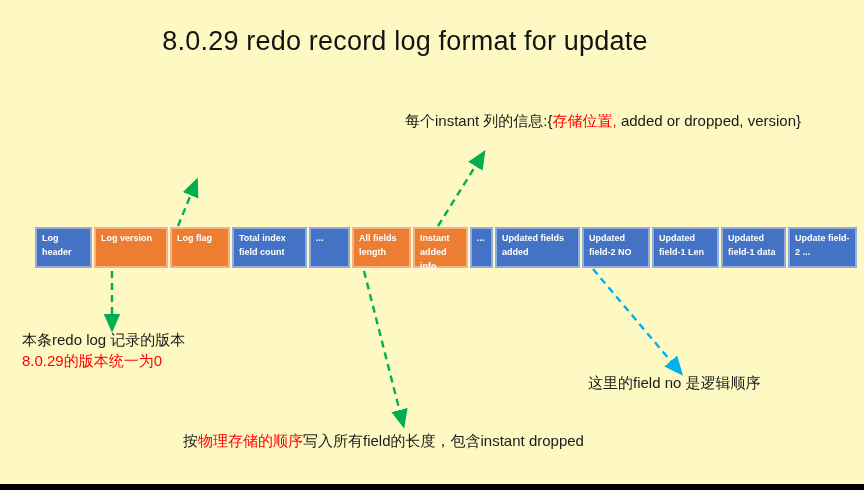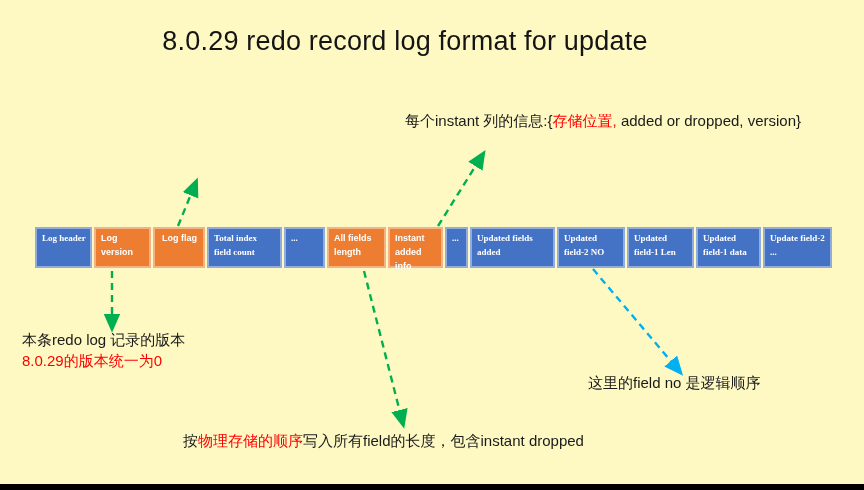--- a/index.html
+++ b/index.html
@@ -21,39 +21,39 @@
   .fields-row{
     position:absolute;left:35px;top:227px;height:41px;
     display:flex;gap:2px;align-items:stretch;
   }
   .field-box{
     box-sizing:border-box;height:41px;flex:0 0 auto;
     border:2px solid rgba(255,255,255,0.42);
     padding:3px 4px 0 5px;
     color:#ffffff;font-size:9px;font-weight:bold;line-height:1.55;
   }
-  .field-box.blue{background:#4472C4;font-family:Liberation Serif, serif;}
+  .field-box.blue{background:#4472C4;}
   .field-box.orange{background:#ED7D31;}
   #arrows{position:absolute;left:0;top:0;width:864px;height:490px;pointer-events:none;}
   .bottom-bar{position:absolute;left:0;top:484px;width:864px;height:6px;background:#000000;}
 </style>
 </head>
 <body>
 
 <div class="page">
 
   <div class="title">8.0.29 redo record log format for update</div>
 
   <div class="ann ann-instant"><span>每个instant 列的信息:{</span><span class="red">存储位置,</span><span> added or dropped, version}</span></div>
 
 
   <div class="fields-row" id="fields-row">
       <div class="field-box blue" style="width: 57px;">Log header</div>
-      <div class="field-box orange" style="width: 57px;">Log version</div>
-      <div class="field-box orange" style="width: 52px; text-align: center;">Log flag</div>
+      <div class="field-box orange" style="width: 74px;">Log version</div>
+      <div class="field-box orange" style="width: 60px;">Log flag</div>
       <div class="field-box blue" style="width: 75px;">Total index field count</div>
       <div class="field-box blue" style="width: 41px;">...</div>
       <div class="field-box orange" style="width: 59px;">All fields length</div>
       <div class="field-box orange" style="width: 55px;">Instant added info</div>
       <div class="field-box blue" style="width: 23px;">...</div>
       <div class="field-box blue" style="width: 85px;">Updated fields added</div>
       <div class="field-box blue" style="width: 68px;">Updated field-2 NO</div>
       <div class="field-box blue" style="width: 67px;">Updated field-1 Len</div>
       <div class="field-box blue" style="width: 65px;">Updated field-1 data</div>
       <div class="field-box blue" style="width: 69px;">Update field-2 ...</div>

